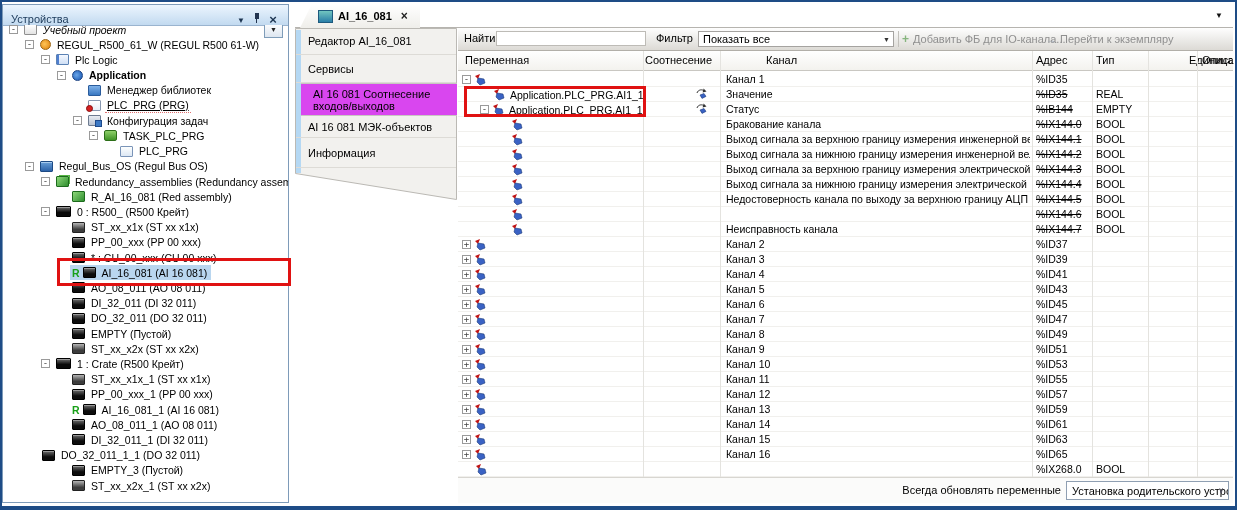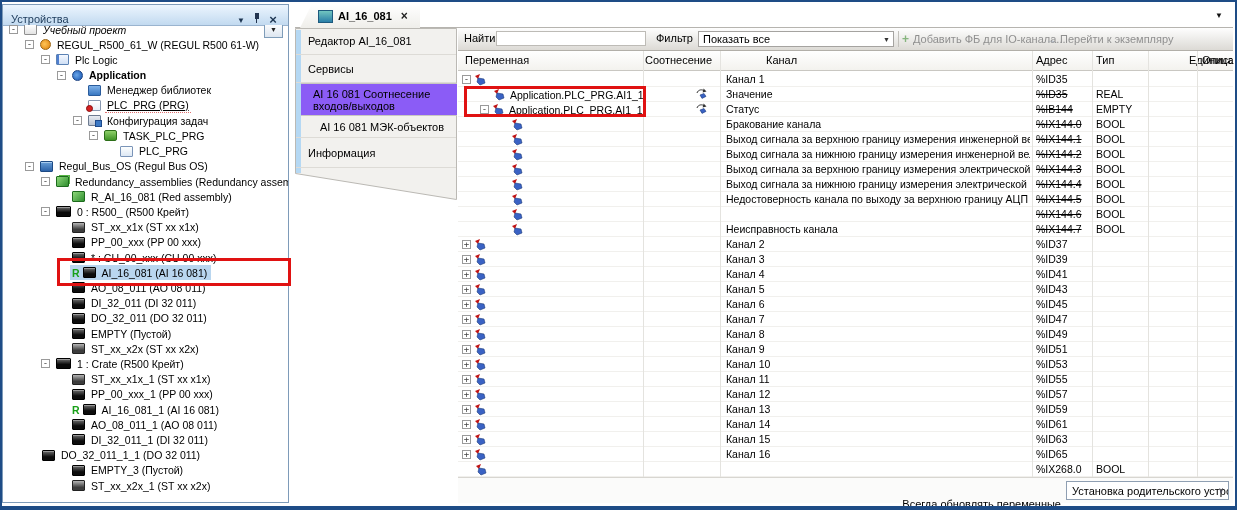--- a/index.html
+++ b/index.html
@@ -54,21 +54,21 @@
   .tab-icon{flex:none;width:13px;height:11px;background:linear-gradient(#72c6c0,#2a7ea8);border:1px solid #1d5a7e;margin-right:5px}
   .tab-label{font-weight:bold}
   .tab-close{margin-left:9px;font-weight:bold;font-size:12px;color:#222;line-height:10px}
   .tablist-chev{position:absolute;right:10px;top:7px;font-size:8px;color:#111}
 
   
   #nav{position:absolute;left:295px;top:28px;width:163px;height:182px}
   #nav svg{position:absolute;left:0;top:0}
   .navstripe{position:absolute;left:1px;top:2px;width:5px;height:143px;background:#b5d8f3}
   .navitem{position:absolute;left:1px;width:160px;box-sizing:border-box;padding-left:12px;display:flex;align-items:center;border-bottom:1px solid #dddbd6;line-height:12px}
-  .navitem.sel{background:#8b5cf6;border-top:1px solid #c9c7c2;border-bottom:1px solid #c9c7c2;left:6px;width:156px}
+  .navitem.sel{background:#d946ef;border-top:1px solid #c9c7c2;border-bottom:1px solid #c9c7c2;left:6px;width:156px}
 
   
   #mapping{position:absolute;left:458px;top:28px;width:775px;height:449px;background:#fff}
   .io-toolbar{position:absolute;left:0;top:0;width:775px;height:23px;background:linear-gradient(#fefefe,#dcdad5);border-bottom:1px solid #b2afa9;box-sizing:border-box}
   .tb-label{position:absolute;top:4px}
   .find-input{position:absolute;left:38px;top:3px;width:150px;height:15px;border:1px solid #bdbbb6;background:#fff;font:inherit;padding:0 2px;box-sizing:border-box}
   .tb-combo{position:absolute;left:240px;top:3px;width:196px;height:16px;border:1px solid #a5a3a0;background:#fff;box-sizing:border-box;padding:1px 14px 0 4px;white-space:nowrap;overflow:hidden}
   .tb-combo .chev{position:absolute;right:3px;top:4px;font-size:7px;color:#333}
   .tb-sep{position:absolute;left:440px;top:3px;width:1px;height:16px;background:#c2c0bb}
   .tb-btn{position:absolute;top:3px;height:16px;display:flex;align-items:center;color:#8f8f8f;white-space:nowrap}
@@ -87,21 +87,21 @@
   .cvar .ico{flex:none;margin-right:5px;display:inline-flex}
   .vlabel{white-space:nowrap}
   .cmap{position:absolute;left:185px;top:0;width:77px;height:15px}
   .cmap .ico{position:absolute;left:52px;top:1px}
   .cchan{position:absolute;left:268px;top:0;width:304px;height:15px;line-height:15px;white-space:nowrap;overflow:hidden}
   .caddr{position:absolute;left:578px;top:0;width:54px;line-height:15px}
   .struck{text-decoration:line-through}
   .ctype{position:absolute;left:638px;top:0;width:50px;line-height:15px}
 
   .io-footer{position:absolute;left:458px;top:477px;width:775px;height:26px;background:#fbfbfa;border-top:1px solid #d8d6d1;box-sizing:border-box}
-  .ft-label{position:absolute;right:172px;top:20px}
+  .ft-label{position:absolute;right:172px;top:6px}
   .ft-select{position:absolute;left:608px;top:3px;width:163px;height:19px;border:1px solid #8f9fb2;background:#fff;box-sizing:border-box;padding:3px 16px 0 5px;white-space:nowrap;overflow:hidden}
   .ft-select .chev{position:absolute;right:4px;top:4px;font-size:8px;color:#445}
 
   
   .anno{position:absolute;border:3px solid #e01212;z-index:40;pointer-events:none;box-sizing:border-box}
   #anno-tree{left:57px;top:258px;width:234px;height:28px}
   #anno-table{left:464px;top:86px;width:182px;height:31px}
 </style>
 </head>
 <body>
@@ -356,21 +356,21 @@
     <div id="navitems">
         <div class="navitem" style="top: 0px; height: 27px;">
           <span>Редактор AI_16_081</span>
         </div>
         <div class="navitem" style="top: 27px; height: 28px;">
           <span>Сервисы</span>
         </div>
         <div class="navitem sel" style="top: 55px; height: 33px;">
           <span>AI 16 081 Соотнесение входов/выходов</span>
         </div>
-        <div class="navitem" style="top: 88px; height: 22px; justify-content: center;">
+        <div class="navitem" style="top: 88px; height: 22px;">
           <span>AI 16 081 МЭК-объектов</span>
         </div>
         <div class="navitem" style="top: 110px; height: 30px;">
           <span>Информация</span>
         </div>
       </div>
   </div>
 
   <div id="mapping">
     <div class="io-toolbar">

